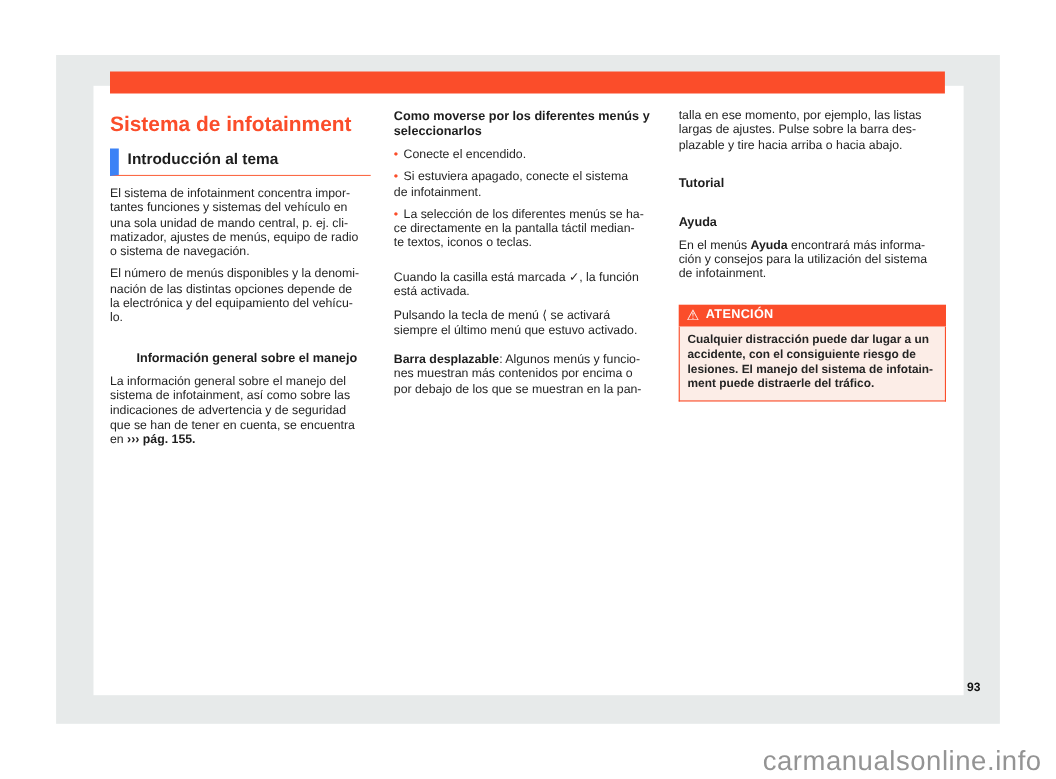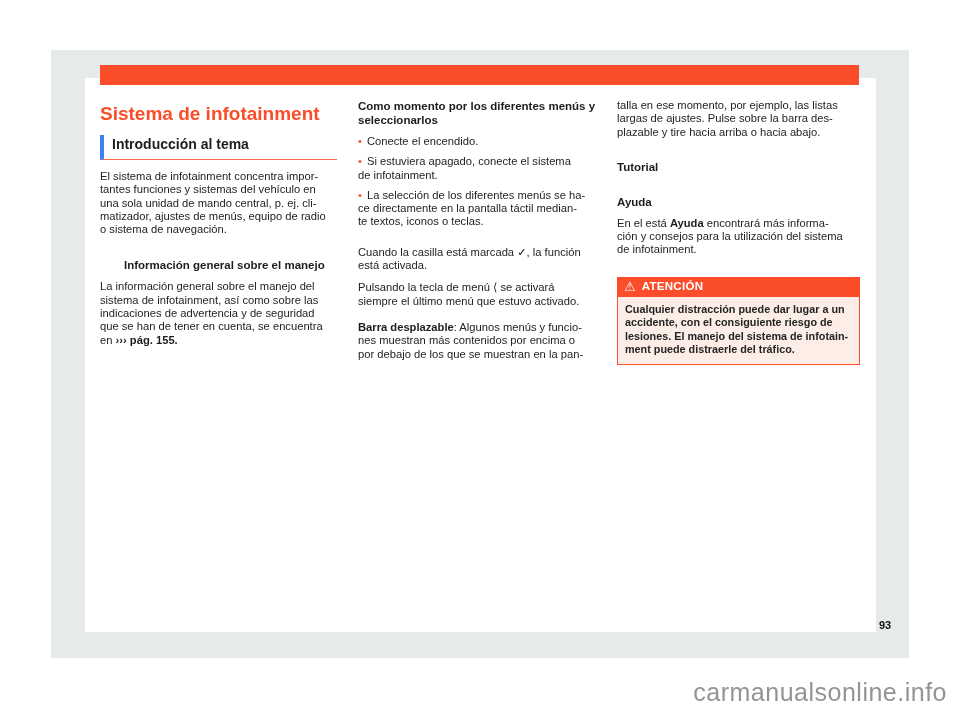--- a/index.html
+++ b/index.html
@@ -28,21 +28,21 @@
   .col1 { left:100px; top:103px; width:250px; }
   .col2 { left:358px; top:99px;  width:250px; }
   .col3 { left:617px; top:99px;  width:245px; }
 
   .doc-title {
     font-size:19px; line-height:21px; font-weight:bold; color:#fb4d2a;
     margin:0 0 11px 0; white-space:pre;
   }
   .intro-heading {
     width:237px; font-size:14px; line-height:15px; font-weight:bold; color:#1d1d1d;
-    border-left:4px solid #3b82f6; border-bottom:1px solid #fb6a47;
+    border-left:8px solid #3b82f6; border-bottom:1px solid #fb6a47;
     padding:2px 0 7px 8px; margin:0 0 10px 0; white-space:pre;
   }
   p.body { margin:0 0 9px 0; white-space:pre; color:#232323; }
   p.gap-lg { margin-bottom:7px; }
   p.gap-top { margin-top:17px; }
   p.gap-top-sm { margin-top:13px; }
   .h3 {
     font-size:11.5px; line-height:14px; font-weight:bold; color:#1d1d1d;
     margin:0 0 8px 0; white-space:pre;
   }
@@ -86,30 +86,34 @@
   </div>
 
   <div class="col col1">
     <div class="doc-title">Sistema de infotainment</div>
     <div class="intro-heading">Introducción al tema</div>
     <p class="body gap-lg">El sistema de infotainment concentra impor-
 tantes funciones y sistemas del vehículo en
 una sola unidad de mando central, p. ej. cli-
 matizador, ajustes de menús, equipo de radio
 o sistema de navegación.</p>
+    <p class="body">El número de menús disponibles y la denomi-
+nación de las distintas opciones depende de
+la electrónica y del equipamiento del vehícu-
+lo.</p>
     <div class="h3" style="margin-top:22px;padding-left:24px;">Información general sobre el manejo</div>
     <p class="body"><span>La información general sobre el manejo del
 sistema de infotainment, así como sobre las
 indicaciones de advertencia y de seguridad
 que se han de tener en cuenta, se encuentra
 en </span><b>››› pág. 155.</b></p>
   </div>
 
   <div class="col col2">
-    <div class="h3">Como momento por los diferentes menús y
+    <div class="h3">Como moverse por los diferentes menús y
 seleccionarlos</div>
     <p class="bullet"><span class="dot">•</span><span>Conecte el encendido.</span></p>
     <p class="bullet"><span class="dot">•</span><span>Si estuviera apagado, conecte el sistema
 de infotainment.</span></p>
     <p class="bullet"><span class="dot">•</span><span>La selección de los diferentes menús se ha-
 ce directamente en la pantalla táctil median-
 te textos, iconos o teclas.</span></p>
     <p class="body gap-top">Cuando la casilla está marcada ✓, la función
 está activada.</p>
     <p class="body">Pulsando la tecla de menú ⟨ se activará
@@ -118,21 +122,21 @@
 nes muestran más contenidos por encima o
 por debajo de los que se muestran en la pan-</span></p>
   </div>
 
   <div class="col col3">
     <p class="body">talla en ese momento, por ejemplo, las listas
 largas de ajustes. Pulse sobre la barra des-
 plazable y tire hacia arriba o hacia abajo.</p>
     <div class="h3 h3-mid">Tutorial</div>
     <div class="h3 h3-mid">Ayuda</div>
-    <p class="body"><span>En el está </span><b>Ayuda</b><span> encontrará más informa-
+    <p class="body"><span>En el menús </span><b>Ayuda</b><span> encontrará más informa-
 ción y consejos para la utilización del sistema
 de infotainment.</span></p>
 
     <div class="warning-box">
       <div class="warning-header">
         <span class="warning-tri">⚠</span>
         <span class="warning-title">ATENCIÓN</span>
       </div>
       <div class="warning-body">Cualquier distracción puede dar lugar a un
 accidente, con el consiguiente riesgo de

